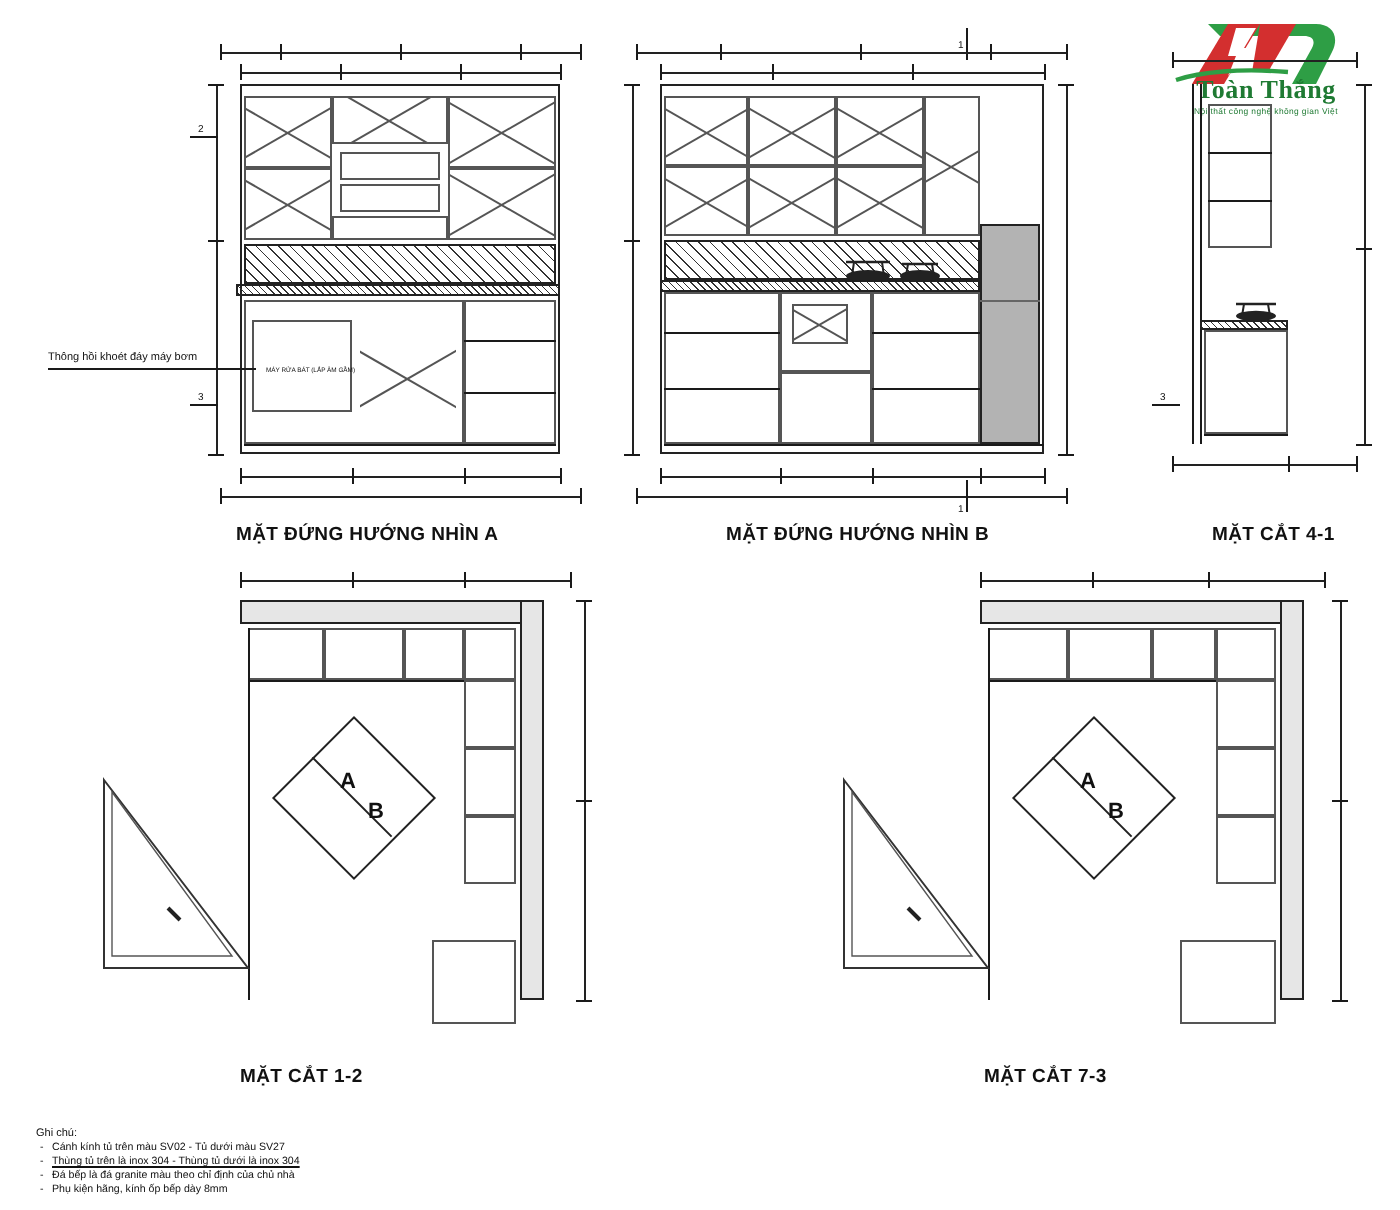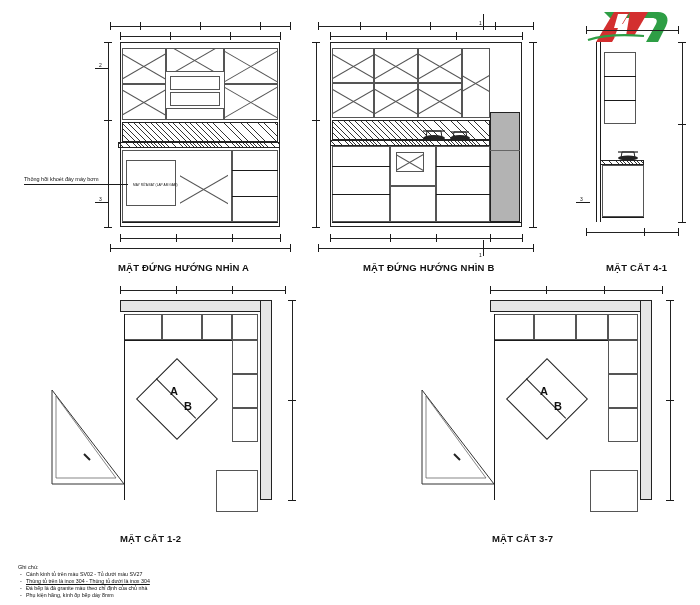--- a/index.html
+++ b/index.html
@@ -161,20 +161,24 @@
 <div id="page">
 
   <div class="logo">
     <svg width="118" height="44" viewBox="0 0 118 44">
       <path d="M30 6 L62 6 L84 6 C92 6 96 12 92 20 L84 36 L72 36 L82 18 C84 14 82 12 78 12 L36 12 Z" fill="#2e9e45"></path>
       <path d="M22 36 L40 6 L56 6 L38 36 Z" fill="#d32f2f"></path>
       <path d="M56 6 L74 6 L60 30 L52 30 Z" fill="#d32f2f"></path>
       <path d="M44 8 L54 8 L48 18 L52 18 L40 32 L44 22 L40 22 Z" fill="#ffffff"></path>
       <path d="M14 34 C26 30 46 28 70 30" stroke="#2e9e45" stroke-width="2.2" fill="none"></path>
     </svg>
+    <div class="logo-text">
+      <div class="logo-main">Toàn Thắng</div>
+      <div class="logo-sub">Nội thất công nghệ không gian Việt</div>
+    </div>
   </div>
 
   <div class="line hline dim" style="left:110px; top:26px; width:180px;"></div>
   <div class="line vline" style="left:110px; top:22px; height:8px;"></div>
   <div class="line vline" style="left:140px; top:22px; height:8px;"></div>
   <div class="line vline" style="left:200px; top:22px; height:8px;"></div>
   <div class="line vline" style="left:260px; top:22px; height:8px;"></div>
   <div class="line vline" style="left:290px; top:22px; height:8px;"></div>
 
   <div class="line hline dim" style="left:120px; top:36px; width:160px;"></div>
@@ -432,21 +436,21 @@
     <polygon points="6,2 78,96 6,96" fill="none" stroke="#333" stroke-width="1"></polygon>
     <polygon points="10,8 70,90 10,90" fill="none" stroke="#555" stroke-width="0.7"></polygon>
     <line x1="38" y1="66" x2="44" y2="72" stroke="#222" stroke-width="2"></line>
   </svg>
 
   <div class="line vline dim" style="left:670px; top:300px; height:200px;"></div>
   <div class="line hline" style="left:666px; top:300px; width:8px;"></div>
   <div class="line hline" style="left:666px; top:400px; width:8px;"></div>
   <div class="line hline" style="left:666px; top:500px; width:8px;"></div>
 
-  <div class="caption" style="left:492px; top:533px;">MẶT CẮT 3-7</div>
+  <div class="caption" style="left:492px; top:533px;">MẶT CẮT 7-3</div>
 
   <div class="notes">
     <div class="notes-title">Ghi chú:</div>
     <ul>
       <li><span>Cánh kính tủ trên màu SV02 - Tủ dưới màu SV27</span></li>
       <li class="u"><span>Thùng tủ trên là inox 304 - Thùng tủ dưới là inox 304</span></li>
       <li><span>Đá bếp là đá granite màu theo chỉ định của chủ nhà</span></li>
       <li><span>Phụ kiện hãng, kính ốp bếp dày 8mm</span></li>
     </ul>
   </div>

